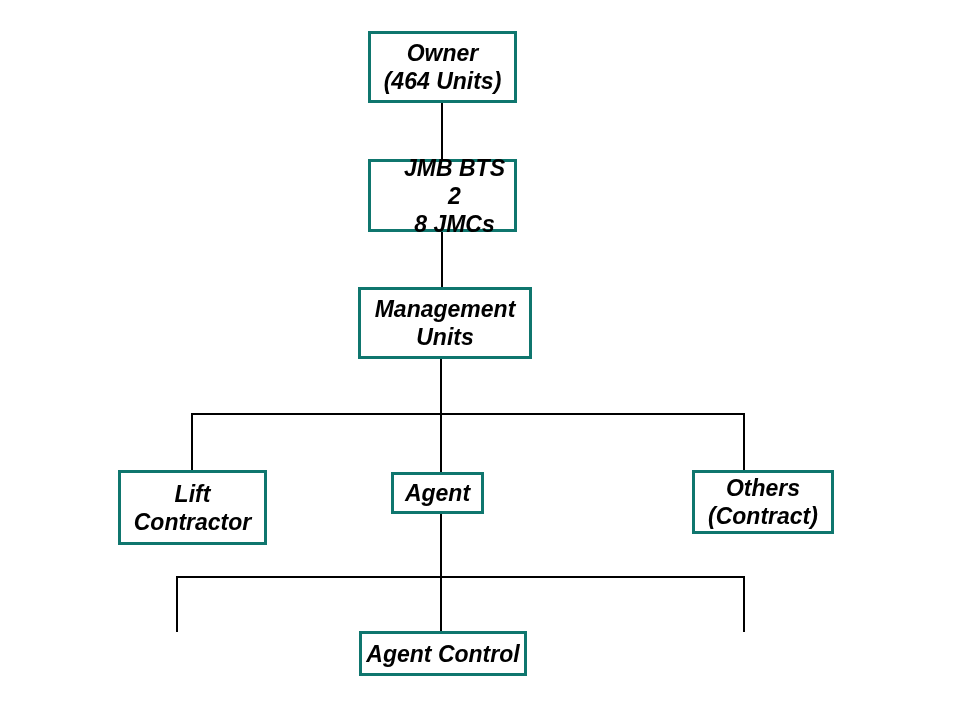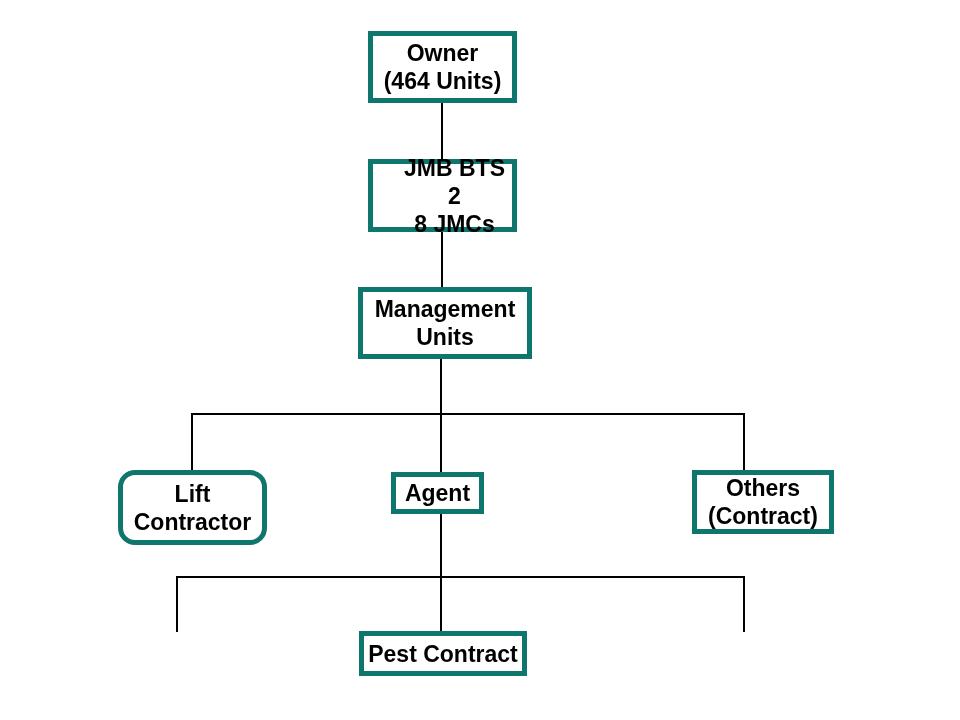--- a/index.html
+++ b/index.html
@@ -23,36 +23,37 @@
     height: 720px;
   }
   .edges-svg line {
     stroke: #000000;
     stroke-width: 2;
   }
   .node {
     position: absolute;
     box-sizing: border-box;
     background: #ffffff;
-    border: 5px solid #0f766e;
+    border: 3px solid #0f766e;
     display: flex;
     align-items: center;
     justify-content: center;
     text-align: center;
     font-weight: bold;
     font-size: 23px;
     line-height: 28px;
     color: #000000;
     white-space: pre-line;
+    font-style: italic;
   }
   
   .node-owner           { left: 368px; top: 31px;  width: 149px; height: 72px; }
   .node-jmb             { left: 368px; top: 159px; width: 149px; height: 73px; padding-left: 24px; }
   .node-management      { left: 358px; top: 287px; width: 174px; height: 72px; }
-  .node-lift            { left: 118px; top: 470px; width: 149px; height: 75px; border-radius: 17px; }
+  .node-lift            { left: 118px; top: 470px; width: 149px; height: 75px; }
   .node-agent           { left: 391px; top: 472px; width: 93px;  height: 42px; }
   .node-others          { left: 692px; top: 470px; width: 142px; height: 64px; }
   .node-cleaner         { left: 119px; top: 631px; width: 114px; height: 46px; }
   .node-pest            { left: 359px; top: 631px; width: 168px; height: 45px; }
   .node-other-services  { left: 646px; top: 631px; width: 196px; height: 46px; }
 </style>
 </head>
 <body>
 
 <div class="canvas">
@@ -81,16 +82,16 @@
 
   <div class="node node-lift">Lift
 Contractor</div>
 
   <div class="node node-agent">Agent</div>
 
   <div class="node node-others">Others
 (Contract)</div>
 
 
-  <div class="node node-pest">Pest Contract</div>
+  <div class="node node-pest">Agent Control</div>
 
 
 </div>
 
 </body></html>

